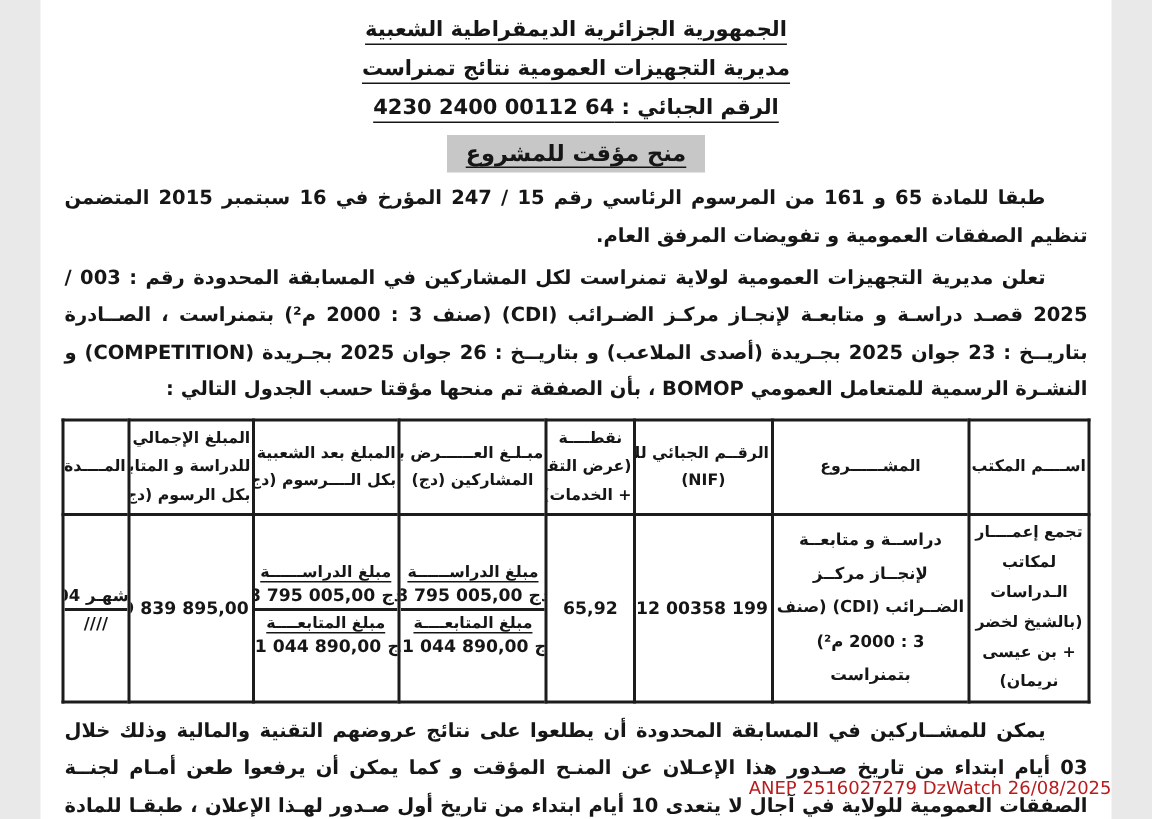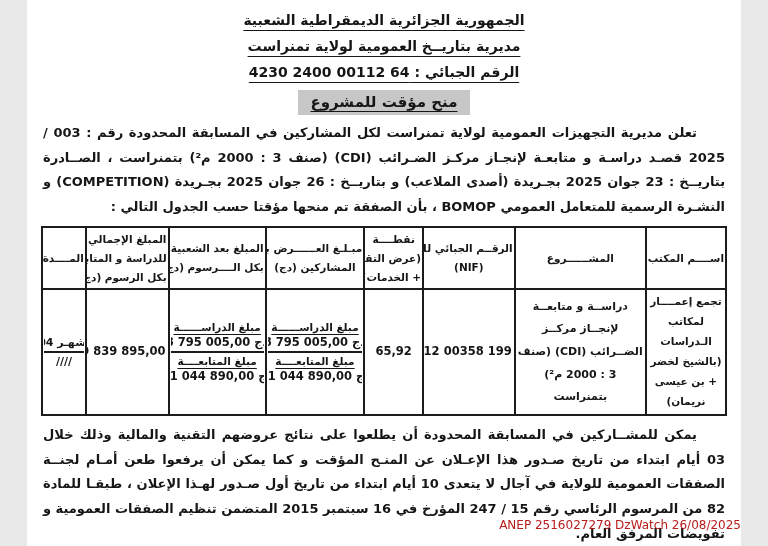--- a/index.html
+++ b/index.html
@@ -40,21 +40,21 @@
   .grid th, .grid td {
     border:2px solid #1c1c1c; text-align:center; vertical-align:middle;
     font-weight:bold; overflow:hidden;
   }
   .grid thead tr { height:62px; }
   .grid tbody tr { height:96px; }
   .grid th { font-size:10.5px; line-height:1.8; padding:2px 1px; }
   .hl { white-space:nowrap; }
   .cell { font-size:10.5px; line-height:1.9; padding:2px; }
   .cell .num, .amt { font-size:11.5px; white-space:nowrap; }
-  .splitcell { padding:0;border-radius:22px; }
+  .splitcell { padding:0; }
   .split { display:flex; flex-direction:column; height:100%; }
   .half {
     flex:1; display:flex; flex-direction:column;
     align-items:center; justify-content:center; padding:2px;
   }
   .half + .half { border-top:2px solid #1c1c1c; }
   .amt-label {
     font-size:10.5px; text-decoration:underline; text-underline-offset:3px;
     margin-bottom:2px; white-space:nowrap;
   }
@@ -67,27 +67,28 @@
   }
 </style>
 </head>
 <body>
 
 <div class="page">
   <div class="doc">
 
     <div class="hdr">
       <div class="org">الجمهورية الجزائرية الديمقراطية الشعبية</div>
-      <div class="org">مديرية بتاريــخ العمومية لولاية تمنراست</div>
+      <div class="org">مديرية التجهيزات العمومية نتائج تمنراست</div>
       <div class="org taxline" dir="rtl"><span>الرقم الجبائي : </span><span dir="ltr" class="num">4230 2400 00112 64</span></div>
       <div class="titlewrap">
         <span class="doctitle">منح مؤقت للمشروع</span>
       </div>
     </div>
 
+    <p class="para" dir="rtl">طبقا للمادة 65 و 161 من المرسوم الرئاسي رقم 15 / 247 المؤرخ في 16 سبتمبر 2015 المتضمن تنظيم الصفقات العمومية و تفويضات المرفق العام.</p>
     <p class="para" dir="rtl">تعلن مديرية التجهيزات العمومية لولاية تمنراست لكل المشاركين في المسابقة المحدودة رقم : 003 / 2025 قصـد دراسـة و متابعـة لإنجـاز مركـز الضـرائب (CDI) (صنف 3 : 2000 م²) بتمنراست ، الصــادرة بتاريــخ : 23 جوان 2025 بجـريدة (أصدى الملاعب) و بتاريــخ : 26 جوان 2025 بجـريدة (COMPETITION) و النشـرة الرسمية للمتعامل العمومي BOMOP ، بأن الصفقة تم منحها مؤقتا حسب الجدول التالي :</p>
 
     <table class="grid" dir="rtl">
       <colgroup>
         <col style="width:11.7%">
           <col style="width:19.2%">
           <col style="width:13.4%">
           <col style="width:8.6%">
         <col style="width:14.4%">
           <col style="width:14.2%">

